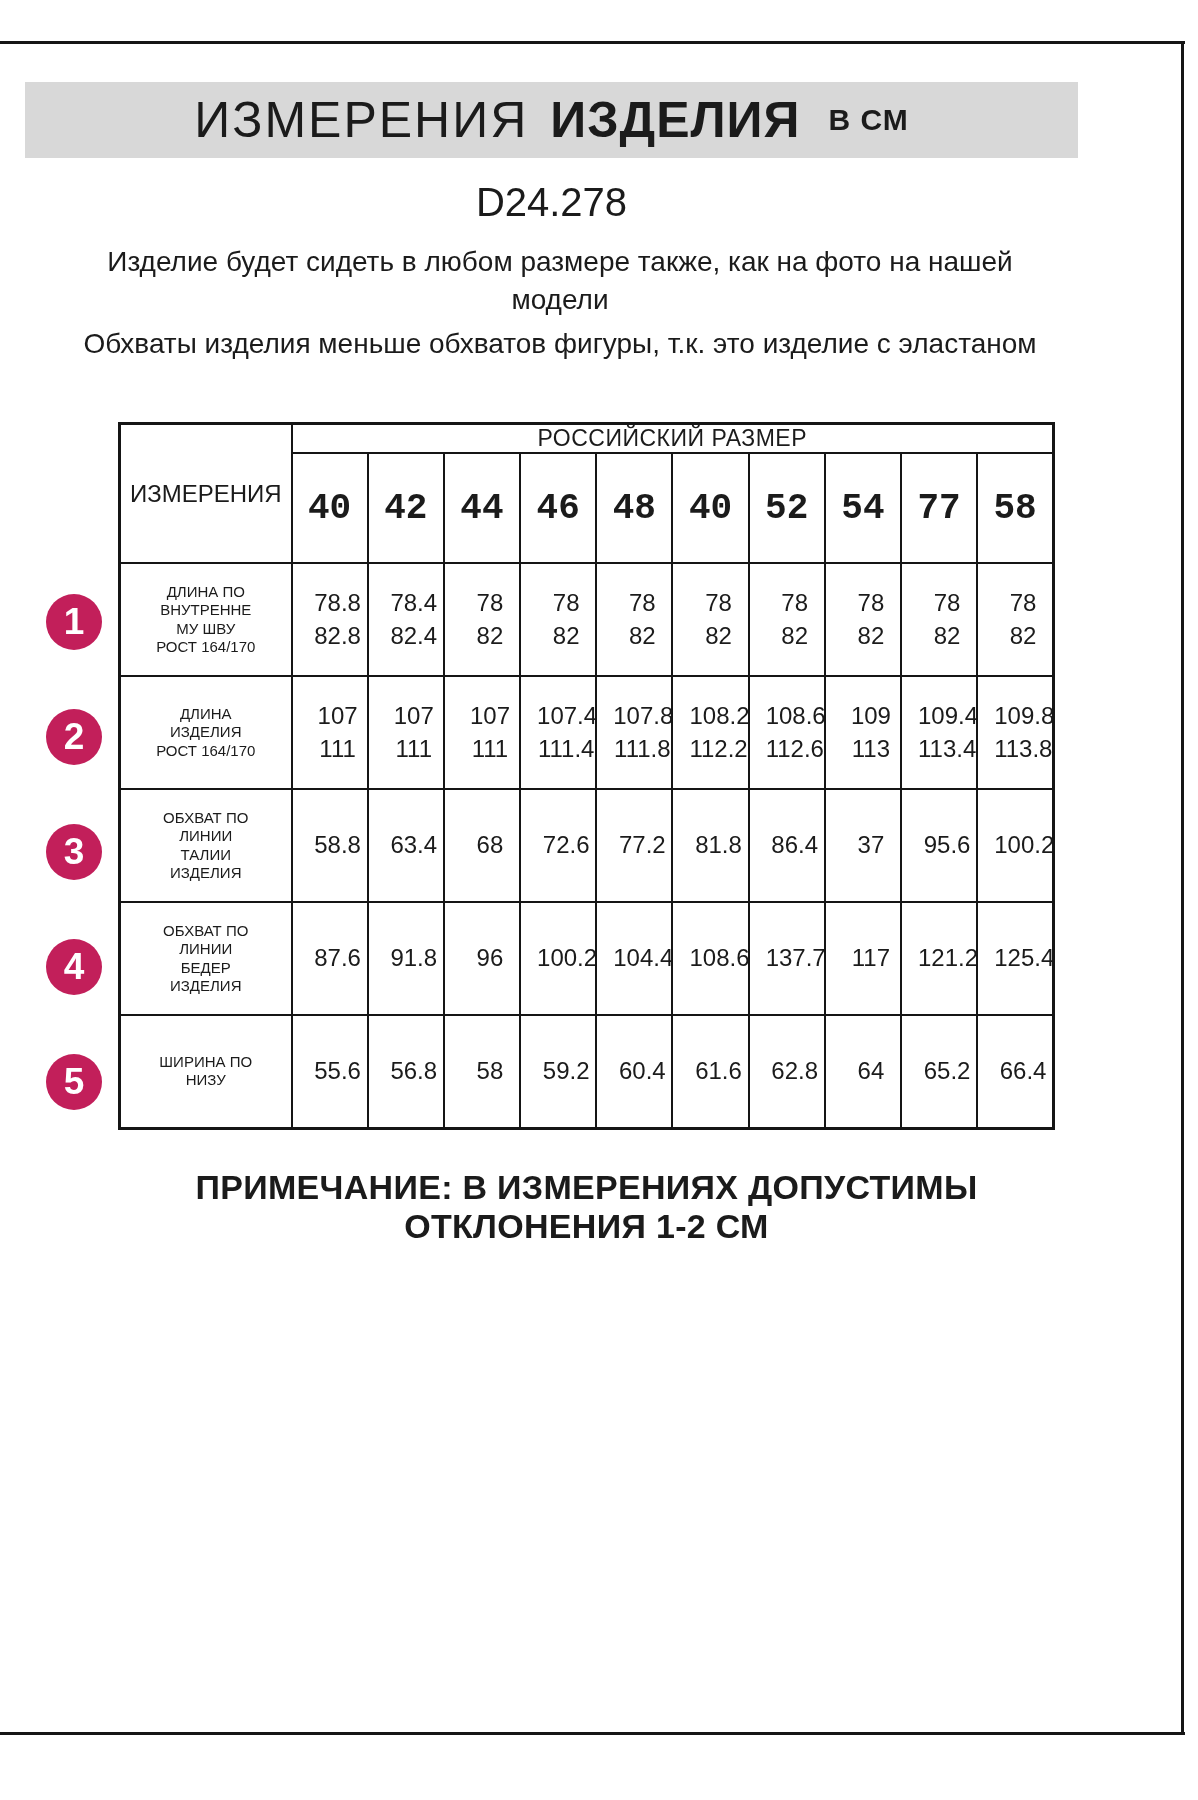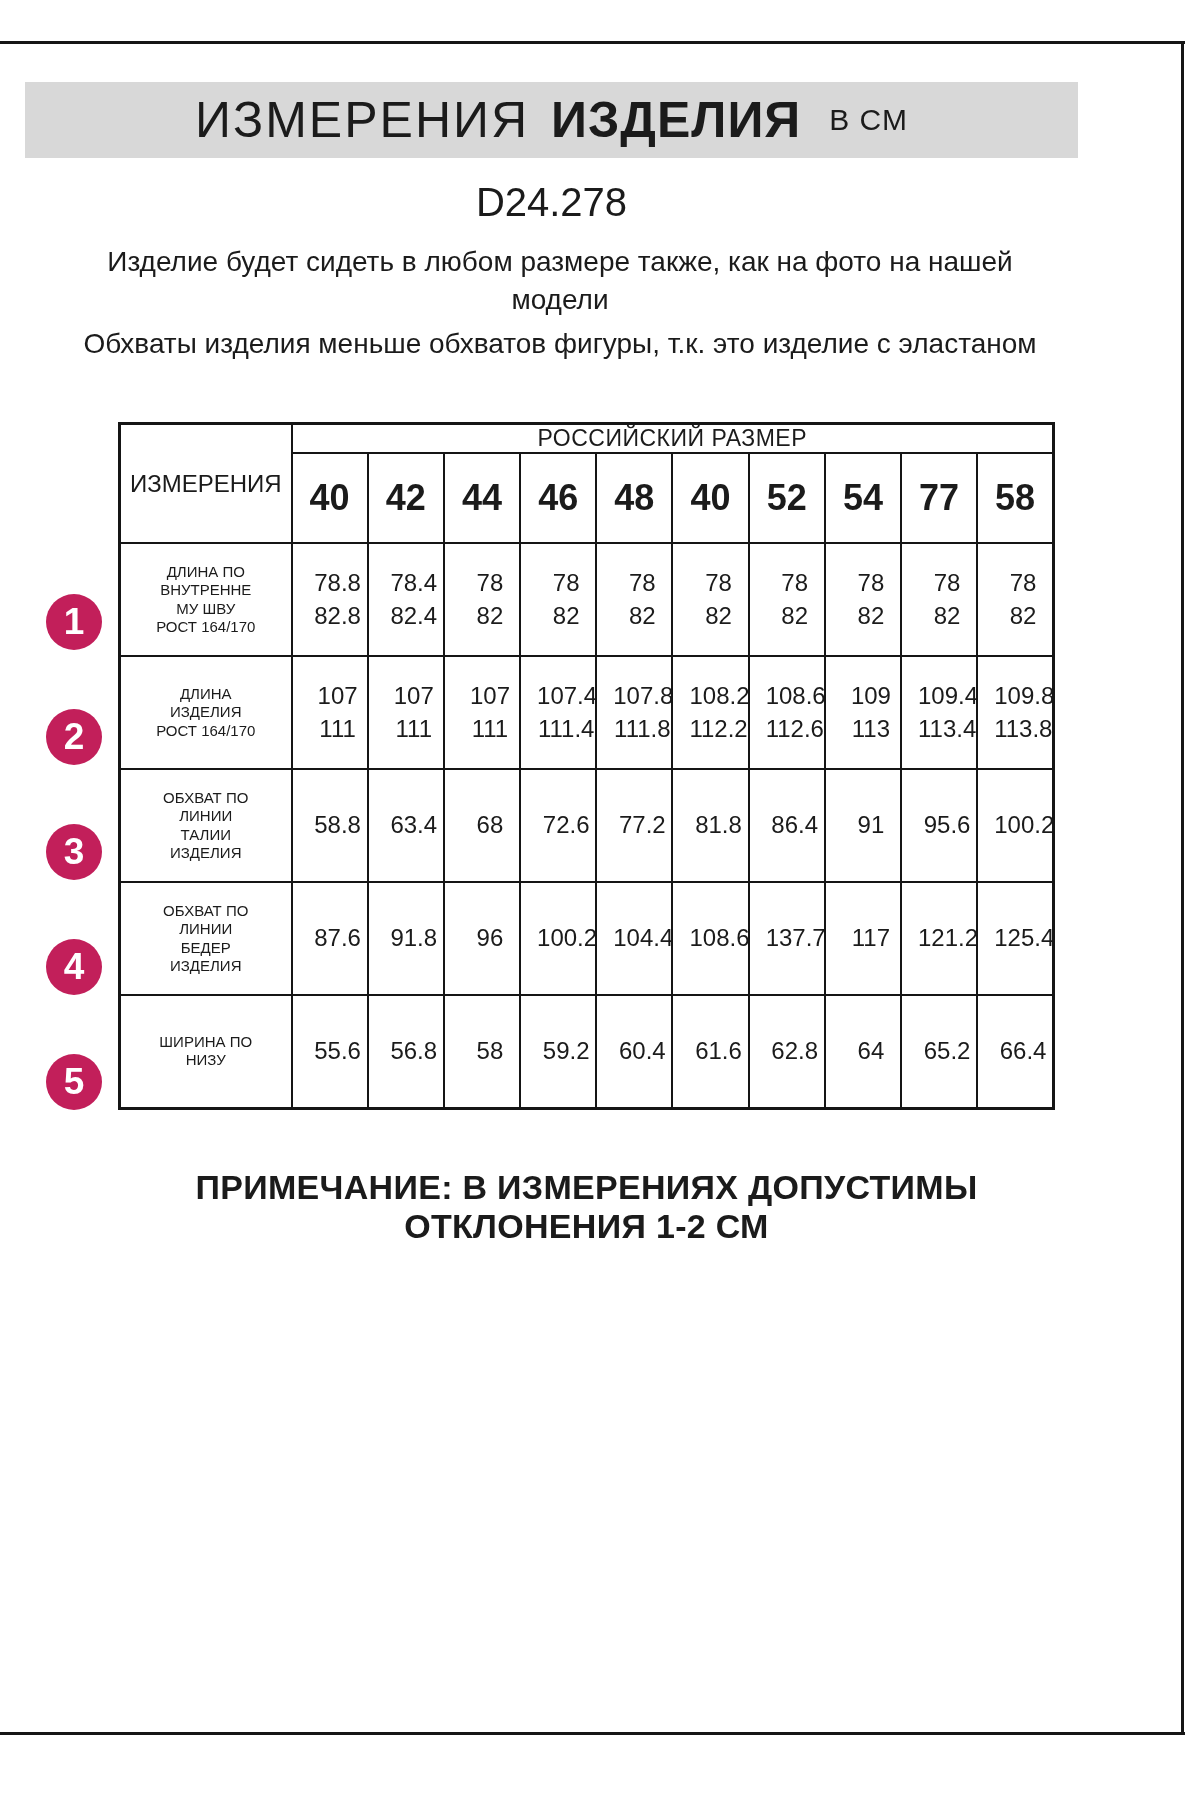--- a/index.html
+++ b/index.html
@@ -19,21 +19,21 @@
 
   
   .banner {
     position: absolute; left: 25px; top: 82px; width: 1053px; height: 76px;
     background: #d8d8d8;
     display: flex; align-items: center; justify-content: center;
     white-space: nowrap;
   }
   .banner .t-reg  { font-size: 50px; font-weight: 400; letter-spacing: 2px; }
   .banner .t-bold { font-size: 50px; font-weight: 700; margin-left: 22px; letter-spacing: 1px; }
-  .banner .t-unit { font-size: 30px; font-weight: 400; margin-left: 28px; letter-spacing: 1px; }
+  .banner .t-unit { font-size: 30px; font-weight: 700; margin-left: 28px; letter-spacing: 1px; }
 
   .code {
     position: absolute; left: 25px; top: 180px; width: 1053px;
     text-align: center; font-size: 40px; font-weight: 400;
   }
 
   .intro-1, .intro-2 {
     position: absolute; left: 60px; width: 1000px;
     text-align: center; font-size: 28px; line-height: 1.35; font-weight: 400;
   }
@@ -47,21 +47,21 @@
     border-collapse: collapse;
     border: 3px solid #151515;
   }
   table.meas td {
     border: 2px solid #151515;
     text-align: center; vertical-align: middle;
     overflow: hidden;
   }
   col.c-label { width: 172px; }
   .r-group td { height: 26px; }
-  .r-sizes td { height: 90px; }
+  .r-sizes td { height: 110px; font-family: Liberation Mono, monospace; }
   .r-data  td { height: 113px; padding-left: 16px; }
   td.corner { font-size: 24px; font-weight: 400; }
   td.group  { font-size: 23px; font-weight: 400; letter-spacing: 0.5px; }
   td.size   { font-size: 36px; font-weight: 700; }
   td.rlabel { font-size: 15px; line-height: 1.22; white-space: pre-line; padding: 2px; }
   td.val    { font-size: 24px; line-height: 1.35; white-space: pre-line; }
 
   
   .badge {
     position: absolute; left: 46px; width: 56px; height: 56px;
@@ -185,21 +185,21 @@
 ЛИНИИ
 ТАЛИИ
 ИЗДЕЛИЯ</td>
       <td class="val">58.8</td>
       <td class="val">63.4</td>
       <td class="val">68</td>
       <td class="val">72.6</td>
       <td class="val">77.2</td>
       <td class="val">81.8</td>
       <td class="val">86.4</td>
-      <td class="val">91</td>
+      <td class="val">37</td>
       <td class="val">95.6</td>
       <td class="val">100.2</td>
     </tr>
     <tr class="r-data">
       <td class="rlabel">ОБХВАТ ПО
 ЛИНИИ
 БЕДЕР
 ИЗДЕЛИЯ</td>
       <td class="val">87.6</td>
       <td class="val">91.8</td>

